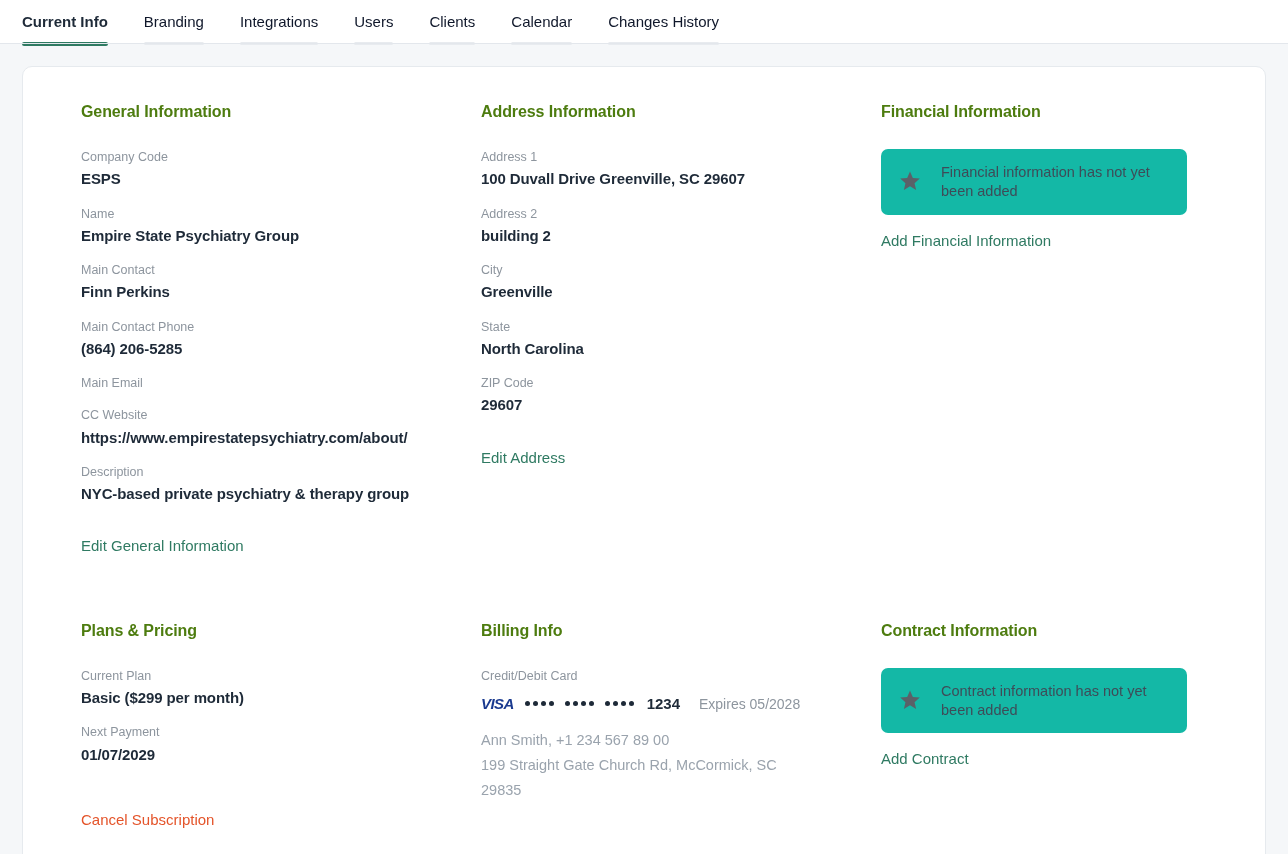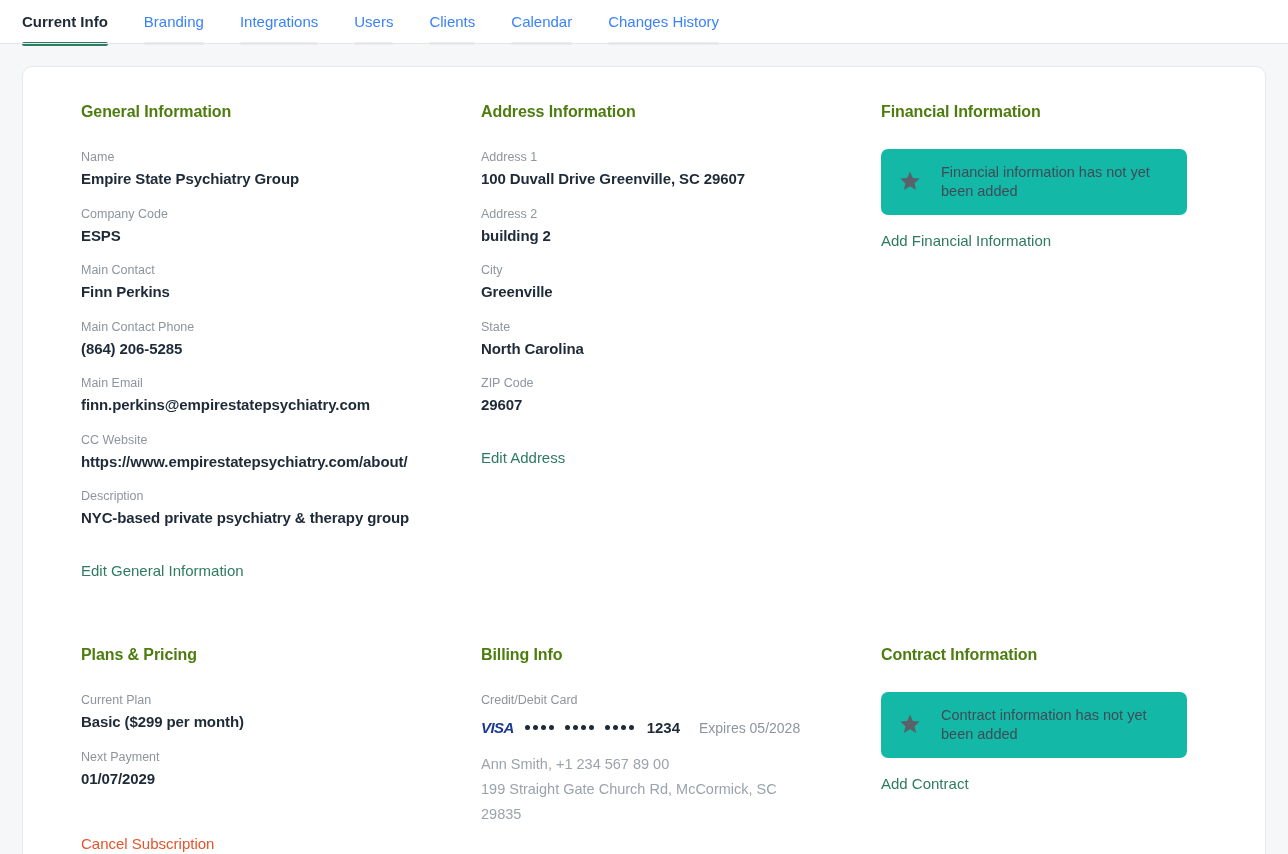--- a/index.html
+++ b/index.html
@@ -27,21 +27,21 @@
     content: "";
     position: absolute;
     left: 0; right: 0; bottom: 0;
     height: 1px;
     background: #e3e7ec;
   }
   .tab {
     position: relative;
     font-size: 15px;
     line-height: 1;
-    color: #3b82f6;
+    color: #0f172a;
     padding: 14px 0 15px 0;
     margin-right: 36px;
     white-space: nowrap;
     cursor: pointer;
     background: none;
     border: none;
     font-family: "Liberation Sans", sans-serif;
   }
   .tab::after {
     content: "";
@@ -194,38 +194,37 @@
 
 <div class="page">
   <div class="card">
 
     <div class="grid">
 
       <div class="col">
         <div class="section-title">General Information</div>
 
         <div class="field">
+          <div class="field-label">Company Code</div>
+          <div class="field-value">ESPS</div>
+        </div>
+        <div class="field">
           <div class="field-label">Name</div>
           <div class="field-value">Empire State Psychiatry Group</div>
         </div>
         <div class="field">
-          <div class="field-label">Company Code</div>
-          <div class="field-value">ESPS</div>
-        </div>
-        <div class="field">
           <div class="field-label">Main Contact</div>
           <div class="field-value">Finn Perkins</div>
         </div>
         <div class="field">
           <div class="field-label">Main Contact Phone</div>
           <div class="field-value">(864) 206-5285</div>
         </div>
         <div class="field">
           <div class="field-label">Main Email</div>
-          <div class="field-value">finn.perkins@empirestatepsychiatry.com</div>
         </div>
         <div class="field">
           <div class="field-label">CC Website</div>
           <div class="field-value">https://www.empirestatepsychiatry.com/about/</div>
         </div>
         <div class="field">
           <div class="field-label">Description</div>
           <div class="field-value">NYC-based private psychiatry &amp; therapy group</div>
         </div>
 

